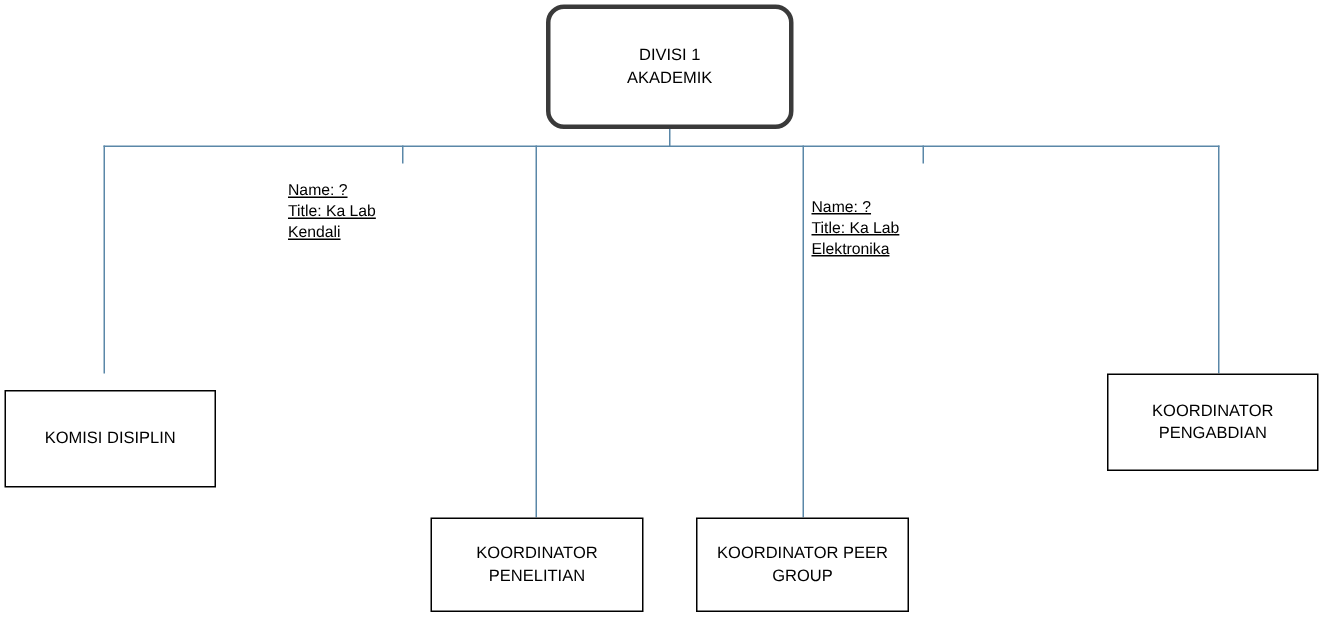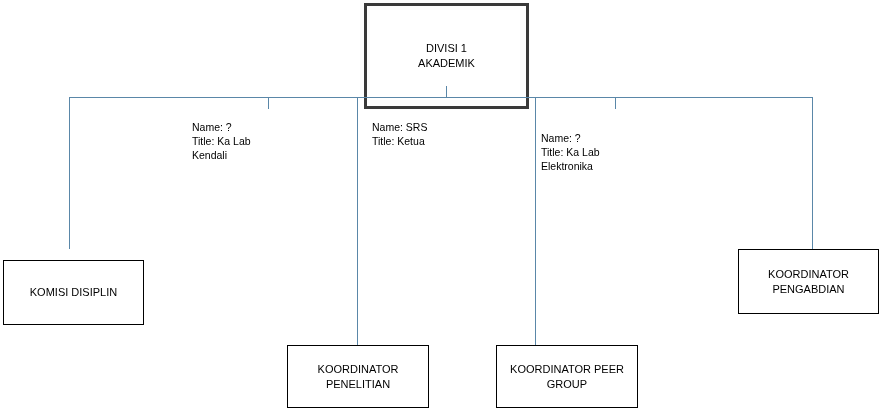--- a/index.html
+++ b/index.html
@@ -39,63 +39,62 @@
     background: #5a87a8;
   }
   .connector.h { height: 1px; }
   .connector.v { width: 1px; }
   .annot {
     position: absolute;
     font-size: 10.5px;
     line-height: 14px;
     color: #000000;
     white-space: pre-line;
+    text-decoration: underline;
   }
 </style>
 </head>
 <body>
 
 <div id="canvas">
 
-  <div class="node root" style="left:364px; top:3px; width:165px; height:106px;">
+  <div class="node root" style="left:364px; top:3px; width:165px; height:83px;border-radius:12px;">
     <span class="label">DIVISI 1
 AKADEMIK</span>
   </div>
 
   <div class="connector v" style="left:446px; top:86px; height:12px;"></div>
 
   <div class="connector h" style="left:69px; top:97px; width:744px;"></div>
 
   <div class="connector v" style="left:268px; top:97px; height:12px;"></div>
   <div class="connector v" style="left:615px; top:97px; height:12px;"></div>
 
   <div class="connector v" style="left:69px; top:97px; height:152px;"></div>
   <div class="connector v" style="left:357px; top:97px; height:248px;"></div>
   <div class="connector v" style="left:535px; top:97px; height:248px;"></div>
   <div class="connector v" style="left:812px; top:97px; height:152px;"></div>
 
   <div class="annot" style="left:192px; top:120px;">Name: ?
 Title: Ka Lab
 Kendali</div>
-  <div class="annot" style="left:372px; top:120px;">Name: SRS
-Title: Ketua</div>
   <div class="annot" style="left:541px; top:131px;">Name: ?
 Title: Ka Lab
 Elektronika</div>
 
   <div class="node" style="left:3px; top:260px; width:141px; height:65px;">
     <span class="label">KOMISI DISIPLIN</span>
   </div>
 
   <div class="node" style="left:287px; top:345px; width:142px; height:63px;">
     <span class="label">KOORDINATOR
 PENELITIAN</span>
   </div>
 
-  <div class="node" style="left:464px; top:345px; width:142px; height:63px;margin-left:32px;">
+  <div class="node" style="left:464px; top:345px; width:142px; height:63px;">
     <span class="label">KOORDINATOR PEER
 GROUP</span>
   </div>
 
   <div class="node" style="left:738px; top:249px; width:141px; height:65px;">
     <span class="label">KOORDINATOR
 PENGABDIAN</span>
   </div>
 
 </div>

